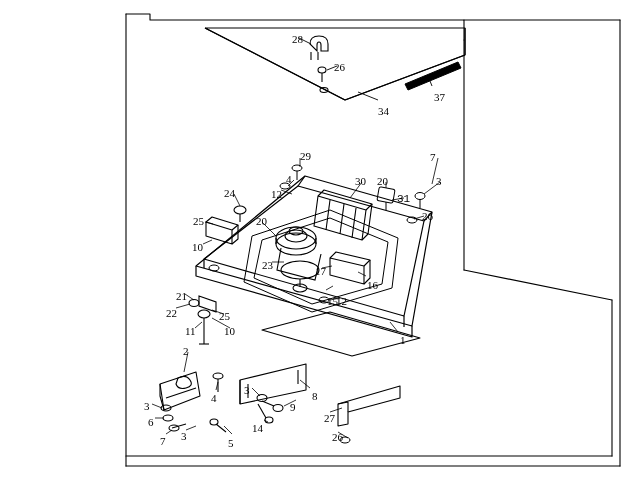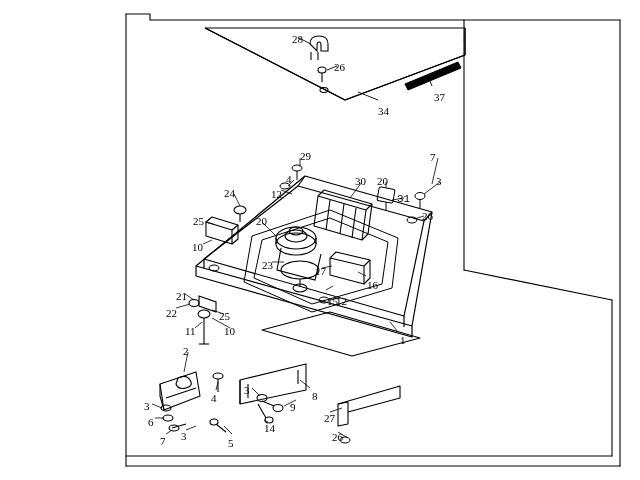--- a/index.html
+++ b/index.html
@@ -267,20 +267,20 @@
       <div class="callout" style="left: 224px; top: 326px;">10</div>
       <div class="callout" style="left: 400px; top: 335px;">1</div>
       <div class="callout" style="left: 183px; top: 346px;">2</div>
       <div class="callout" style="left: 244px; top: 385px;">3</div>
       <div class="callout" style="left: 312px; top: 391px;">8</div>
       <div class="callout" style="left: 290px; top: 402px;">9</div>
       <div class="callout" style="left: 211px; top: 393px;">4</div>
       <div class="callout" style="left: 324px; top: 413px;">27</div>
       <div class="callout" style="left: 144px; top: 401px;">3</div>
       <div class="callout" style="left: 148px; top: 417px;">6</div>
-      <div class="callout" style="left: 264px; top: 423px; text-align: right;">14</div>
+      <div class="callout" style="left: 252px; top: 423px; text-align: right;">14</div>
       <div class="callout" style="left: 332px; top: 432px;">26</div>
       <div class="callout" style="left: 160px; top: 436px;">7</div>
       <div class="callout" style="left: 181px; top: 431px;">3</div>
       <div class="callout" style="left: 228px; top: 438px;">5</div>
     </div>
 
 </div>
 
 </body></html>

